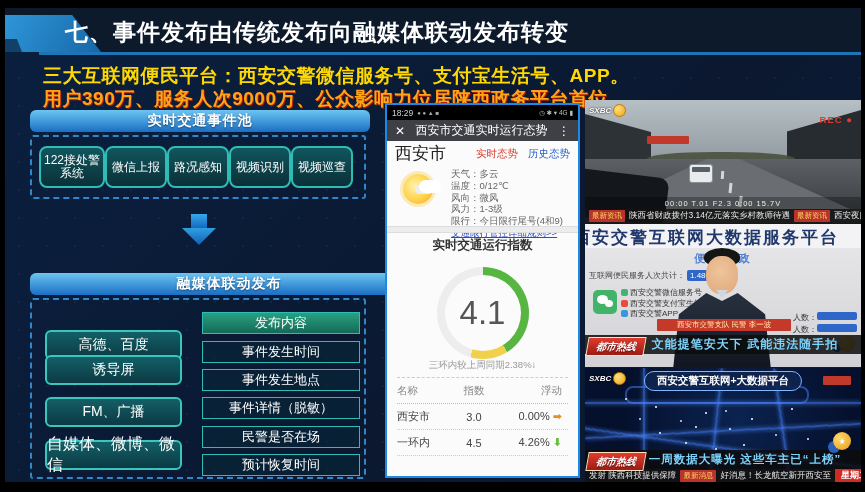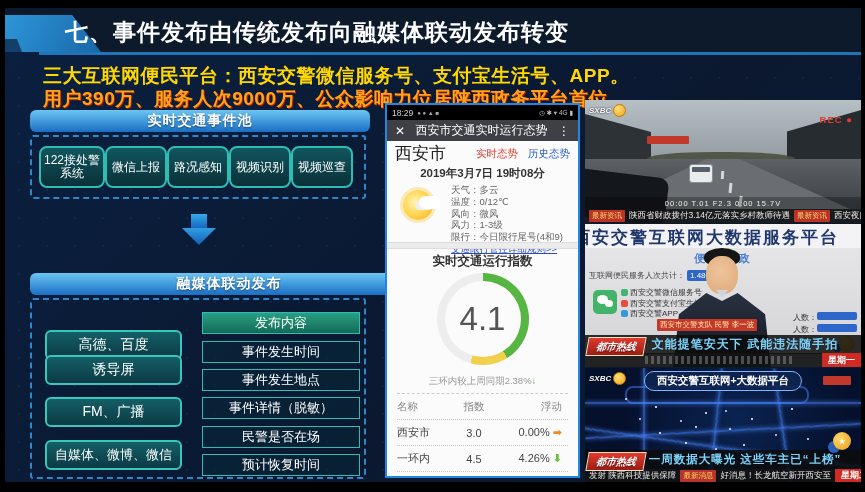--- a/index.html
+++ b/index.html
@@ -47,21 +47,21 @@
   .p-date{height:16px;text-align:center;font-size:11.5px;font-weight:bold;color:#333;flex:none;}
   .p-weather{height:60px;display:flex;padding:0 6px;flex:none;}
   .w-icon{width:58px;position:relative;flex:none;}
   .sun{position:absolute;left:10px;top:8px;width:30px;height:30px;border-radius:50%;
     background:radial-gradient(circle at 40% 40%,#fff3b0,#ffd24a 55%,#f5a623);box-shadow:0 0 0 3px rgba(255,200,60,.35);}
   .cloud{position:absolute;left:26px;top:14px;width:22px;height:13px;background:#fff;border-radius:8px;box-shadow:-6px 3px 0 -2px #eee;}
   .w-lines{font-size:9.5px;color:#666;line-height:11.8px;padding-top:2px;}
   .w-link{color:#2a49c8;text-decoration:underline;}
   .p-div{height:5px;background:#ececec;border-top:1px solid #ddd;border-bottom:1px solid #ddd;flex:none;}
   .p-idx-t{height:24px;display:flex;align-items:center;justify-content:center;font-size:12.5px;font-weight:bold;color:#333;flex:none;}
-  .gauge-wrap{height:102px;display:flex;align-items:flex-start;justify-content:center;flex:none;}
+  .gauge-wrap{height:102px;display:flex;align-items:flex-end;justify-content:center;flex:none;}
   .gauge{width:92px;height:92px;border-radius:50%;position:relative;
     background:conic-gradient(#57b541 0deg 148deg,#f1d04b 148deg 196deg,#ededed 196deg 360deg);}
   .gauge::before{content:"";position:absolute;inset:8px;background:#fbfbfb;border-radius:50%;}
   .gauge .num{position:absolute;inset:0;display:flex;align-items:center;justify-content:center;
     font-size:33px;color:#555;}
   .p-note{height:13px;text-align:center;font-size:9.5px;color:#999;flex:none;}
   .p-note .dn{color:#57b947;font-weight:bold;}
   .p-sep{border-top:1px dashed #ccc;margin:5px 10px 0;flex:none;}
   .p-table{padding:0 10px;flex:1;overflow:hidden;}
   .tr{display:grid;grid-template-columns:30% 30% 40%;align-items:center;height:25px;border-bottom:1px dotted #ccc;font-size:11px;color:#444;}
@@ -116,21 +116,21 @@
   .accts i{display:inline-block;width:7px;height:7px;border-radius:2px;margin-right:2px;vertical-align:-1px;}
   .hair{position:absolute;left:119px;top:24px;width:36px;height:18px;background:#151515;border-radius:50% 50% 40% 40%;}
   .face{position:absolute;left:121px;top:32px;width:32px;height:38px;background:radial-gradient(circle at 45% 40%,#f0c49c,#dca878);border-radius:46%;}
   .body{position:absolute;left:88px;top:64px;width:98px;height:82px;background:linear-gradient(180deg,#2a3342,#10151f);
     clip-path:polygon(0 100%,6% 32%,34% 6%,50% 16%,66% 6%,94% 32%,100% 100%);}
   .collar{position:absolute;left:131px;top:66px;width:12px;height:8px;background:#cfd6de;clip-path:polygon(0 0,50% 100%,100% 0);}
   .people{right:4px;top:88px;text-align:right;font-size:8px;color:#333;line-height:12px;}
   .badge2{position:absolute;right:6px;top:112px;width:16px;height:16px;border-radius:50%;
     background:radial-gradient(circle at 35% 35%,#ffd968,#e89b1c);box-shadow:-10px 4px 0 -4px #2b5fb8;}
   .nametag{position:absolute;left:72px;bottom:36px;background:#c5392b;color:#ffe9a8;font-size:7.5px;
-    padding:1px 3px;z-index:6;border-radius:1px;}
+    padding:1px 20px;z-index:6;border-radius:1px;}
   .noise{position:absolute;left:60px;right:66px;top:3px;bottom:3px;
     background:repeating-linear-gradient(90deg,rgba(210,210,210,.3) 0 3px,transparent 3px 6px);}
   
   .mapbg{inset:0;background:radial-gradient(circle at 55% 45%,#0b2350,#05102c 70%);}
   .rd{position:absolute;background:rgba(70,130,255,.55);box-shadow:0 0 4px rgba(80,140,255,.8);}
   .dots{position:absolute;left:40px;top:30px;width:2px;height:2px;border-radius:50%;background:#eaf2ff;
     box-shadow:30px 8px 0 #fff,55px 22px 0 #cfe2ff,80px 14px 0 #fff,104px 30px 0 #eaf2ff,126px 20px 0 #fff,
     150px 36px 0 #cfe2ff,60px 44px 0 #fff,90px 50px 0 #eaf2ff,118px 46px 0 #fff,140px 58px 0 #cfe2ff,
     34px 34px 0 #fff,14px 20px 0 #cfe2ff,166px 10px 0 #fff,182px 40px 0 #eaf2ff,70px 28px 0 #fff,100px 12px 0 #cfe2ff;}
   .banner3{position:absolute;left:50%;top:3px;transform:translateX(-50%);background:rgba(14,36,78,.92);
@@ -164,21 +164,21 @@
     </div>
 
     <div class="abs arrow-shaft" style="left:186px;top:206px;width:16px;height:14px;"></div>
     <div class="abs arrow-head" style="left:177px;top:220px;width:34px;height:17px;"></div>
 
     <div class="abs hdr-bar" style="left:25px;top:265px;width:340px;padding-left:29px;">融媒体联动发布</div>
     <div class="abs dash-box" style="left:25px;top:290px;width:336px;height:181px;box-sizing:border-box;"></div>
     <div class="abs btn-chan" style="left:40px;top:322px;width:133px;height:26px;">高德、百度</div>
     <div class="abs btn-chan" style="left:40px;top:347px;width:133px;height:26px;">诱导屏</div>
     <div class="abs btn-chan" style="left:40px;top:389px;width:133px;height:26px;">FM、广播</div>
-    <div class="abs btn-chan" style="left:40px;top:432px;width:133px;height:26px;font-size:13px;">自媒体、微博、微信</div>
+    <div class="abs btn-chan" style="left:40px;top:432px;width:133px;height:26px;font-size:16px;">自媒体、微博、微信</div>
     <div class="abs btn-item filled" style="left:197px;top:304px;width:156px;height:20px;">发布内容</div>
     <div class="abs btn-item" style="left:197px;top:333px;width:156px;height:20px;">事件发生时间</div>
     <div class="abs btn-item" style="left:197px;top:361px;width:156px;height:20px;">事件发生地点</div>
     <div class="abs btn-item" style="left:197px;top:389px;width:156px;height:20px;">事件详情（脱敏）</div>
     <div class="abs btn-item" style="left:197px;top:418px;width:156px;height:20px;">民警是否在场</div>
     <div class="abs btn-item" style="left:197px;top:446px;width:156px;height:20px;">预计恢复时间</div>
 
     <div id="phone" class="abs">
       <div class="p-status">
         <span>18:29</span>
@@ -190,21 +190,20 @@
         <span class="t">西安市交通实时运行态势</span>
         <span style="font-size:12px;">⋮</span>
       </div>
       <div class="p-city">
         <span class="c">西安市</span>
         <span class="tabs">
           <span class="tab-live">实时态势</span>
           <span class="tab-his">历史态势</span>
         </span>
       </div>
-      <div class="p-date">2019年3月7日 19时08分</div>
       <div class="p-weather">
         <div class="w-icon">
           <div class="sun"></div>
             <div class="cloud"></div>
         </div>
         <div class="w-lines">
           <div>天气：多云</div>
           <div>温度：0/12℃</div>
           <div>风向：微风</div>
           <div>风力：1-3级</div>
@@ -297,24 +296,20 @@
       <div class="body"></div>
       <div class="collar"></div>
       <div class="abs people">
         <div><span>人数：</span><span class="bluechip" style="display:inline-block;width:34px;height:8px;"></span></div>
         <div><span>人数：</span><span class="bluechip" style="display:inline-block;width:34px;height:8px;"></span></div>
       </div>
       <div class="badge2"></div>
       <div class="nametag">西安市交警支队 民警 李一波</div>
       <div class="caption">文能提笔安天下 武能违法随手拍</div>
       <div class="prog">都市热线</div>
-      <div class="ticker">
-        <span class="noise"></span>
-        <span class="timebox">星期一</span>
-      </div>
     </div>
 
     <div class="frame" style="top:360px;height:114px;">
       <div class="abs mapbg"></div>
       <div class="rd" style="left:0;top:34px;width:100%;height:2px;"></div>
       <div class="rd" style="left:0;top:62px;width:100%;height:2px;transform:rotate(-3deg);"></div>
       <div class="rd" style="left:58px;top:0;width:2px;height:100%;"></div>
       <div class="rd" style="left:130px;top:0;width:2px;height:100%;transform:rotate(6deg);"></div>
       <div class="rd" style="left:196px;top:0;width:2px;height:100%;transform:rotate(-8deg);"></div>
       <div class="rd" style="left:-20px;top:80px;width:120%;height:2px;transform:rotate(8deg);"></div>

